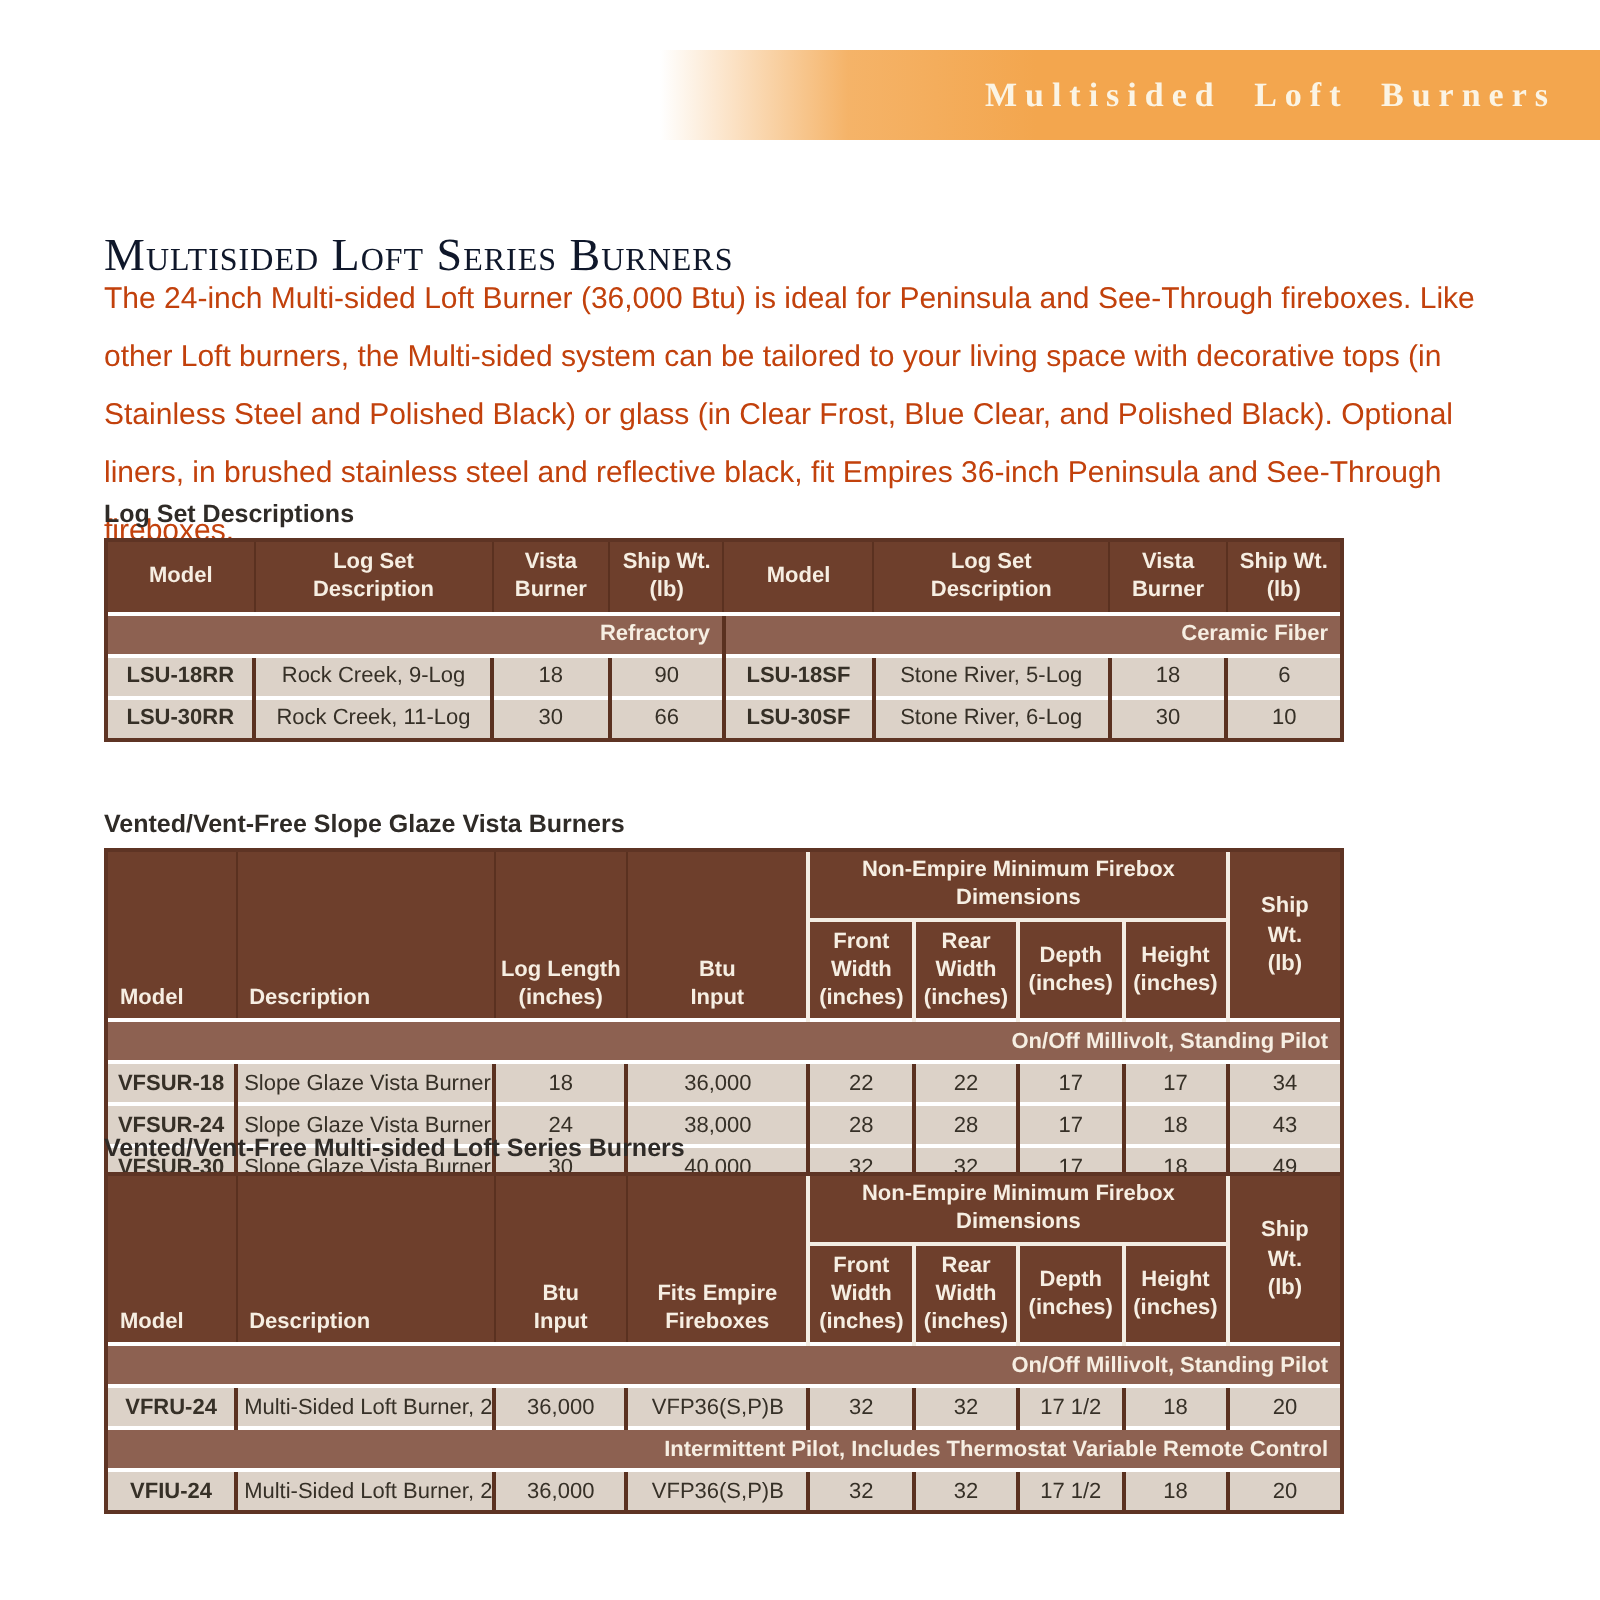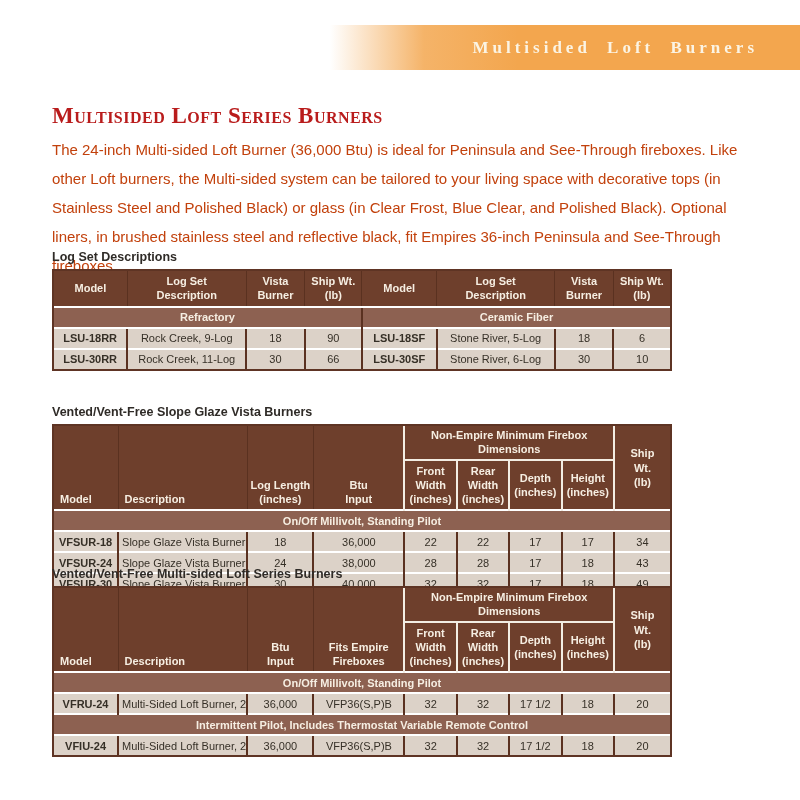--- a/index.html
+++ b/index.html
@@ -2,47 +2,47 @@
 <html><head>
 <meta charset="utf-8">
 <style>
   html,body{margin:0;padding:0;background:#ffffff;}
   .page{position:relative;width:800px;height:800px;background:#ffffff;overflow:hidden;
         font-family:"Liberation Sans",sans-serif;}
 
   
   .banner{position:absolute;top:25px;left:330px;right:0;height:45px;box-sizing:border-box;
           background:linear-gradient(90deg, rgba(243,166,78,0) 0%, rgba(243,166,78,0.85) 20%, #F3A64E 40%);
-          display:flex;align-items:center;justify-content:flex-end;padding-right:42px;}
+          display:flex;align-items:center;justify-content:flex-end;padding-right:22px;}
   .banner-text{font-family:"Liberation Serif",serif;font-weight:bold;font-size:17px;
                letter-spacing:4px;word-spacing:8px;color:#FBF4E4;}
 
   
-  .title{position:absolute;left:52px;top:103px;margin:0;font-family:"Liberation Serif",serif;
-         font-variant:small-caps;font-weight:bold;font-size:23px;color:#b91c1c;letter-spacing:0.5px;}
+  .title{position:absolute;left:52px;top:115px;margin:0;font-family:"Liberation Serif",serif;
+         font-variant:small-caps;font-weight:normal;font-size:23px;color:#0f172a;letter-spacing:0.5px;}
   .intro{position:absolute;left:52px;top:135px;width:710px;margin:0;
          font-size:15px;line-height:29px;color:#c2410c;}
 
   
   .tblock{position:absolute;left:52px;width:620px;}
   #b1{top:250px;} #b2{top:405px;} #b3{top:567px;}
   .tlabel{font-size:12.5px;font-weight:bold;color:#2F2B27;margin:0 0 5px 0;}
   .twrap{border:2px solid #5E3424;background:#ffffff;}
   table.tbl{width:100%;border-collapse:collapse;table-layout:fixed;}
 
   th{background:#6E3F2C;color:#F6EEE2;font-size:11px;font-weight:bold;text-align:center;
      vertical-align:middle;padding:3px 2px;line-height:1.3;border-left:1px solid #5A3120;}
   th:first-child{border-left:none;}
   th.left{text-align:left;padding-left:6px;vertical-align:bottom;}
   th.bottom{vertical-align:bottom;}
   th.group{border-bottom:2px solid #F3EDE3;border-left:2px solid #F3EDE3;padding:2px 0;margin-top:36px;}
   th.ship{border-left:2px solid #F3EDE3;vertical-align:middle;}
   th.dim{border-left:2px solid #F3EDE3;vertical-align:middle;}
 
-  td.sec{background:#8D6151;color:#F6EEE2;font-weight:bold;font-size:11px;text-align:center;
+  td.sec{background:#8D6151;color:#F6EEE2;font-weight:bold;font-size:11px;text-align:right;
          padding:2px 6px;height:15px;border-top:2px solid #ffffff;border-left:2px solid #5A3120;}
   td.sec:first-child{border-left:none;}
   td.dc{background:#DCD2C8;color:#363027;font-size:11px;text-align:center;padding:3px 3px;
         height:13px;border-top:2px solid #ffffff;border-left:2px solid #5A3120;
         overflow:hidden;white-space:nowrap;}
   td.dc:first-child{border-left:none;margin-left:31px;}
   td.model{font-weight:bold;}
 </style>
 </head>
 <body>

